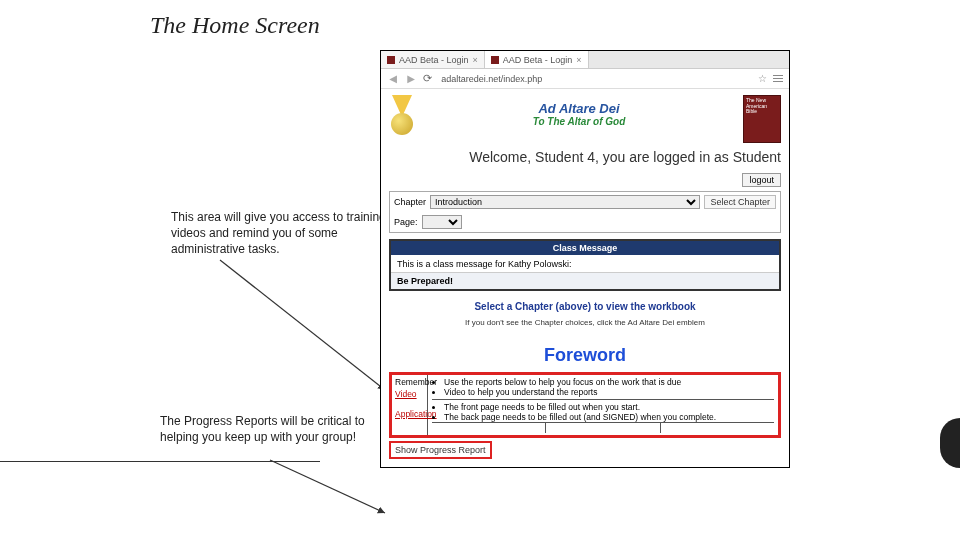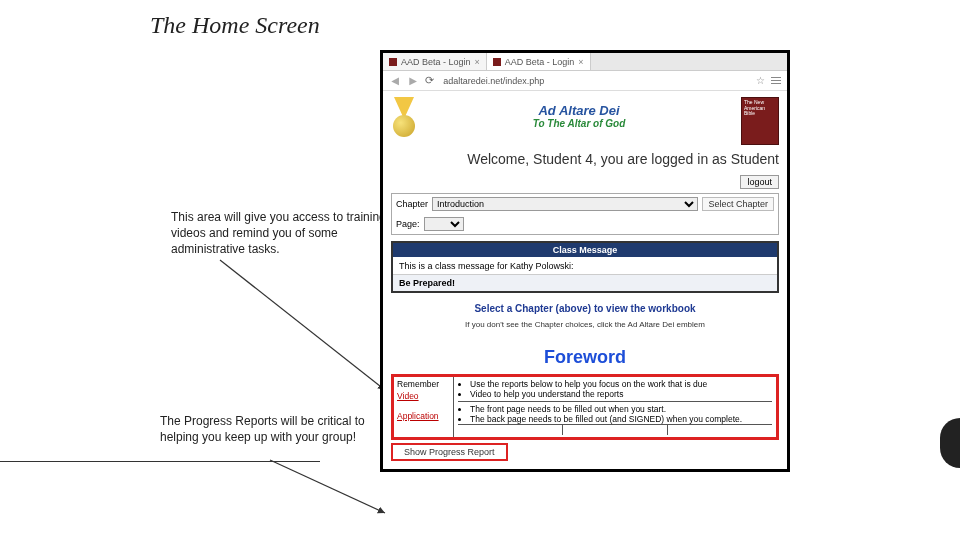--- a/index.html
+++ b/index.html
@@ -6,21 +6,21 @@
   body { width: 960px; height: 540px; font-family: Arial, sans-serif; background: #fff; position: relative; overflow: hidden; }
   
   .slide-title { font-family: Georgia, 'Times New Roman', serif; font-style: italic; font-size: 24px; font-weight: 400; position: absolute; top: 12px; left: 150px; color: #222; }
   
   .annotation { position: absolute; font-size: 12px; color: #222; line-height: 1.35; width: 230px; }
   .annotation-1 { top: 209px; left: 144px; margin-left: 27px; }
   .annotation-2 { top: 413px; left: 160px; }
   
   .arrow { position: absolute; pointer-events: none; }
   
-  .browser { position: absolute; top: 50px; left: 380px; width: 410px; border: 3px solid #000000; background: #fff; }
+  .browser { position: absolute; top: 50px; left: 380px; width: 410px; border: 1px solid #000000; background: #fff; }
   
   .tabstrip { display: flex; background: #e8e8e8; height: 18px; border-bottom: 1px solid #ccc; font-size: 9px; align-items: center; }
   .tab { display: flex; align-items: center; gap: 4px; padding: 0 6px; height: 100%; border-right: 1px solid #ccc; background: #f5f5f5; color: #555; }
   .tab.active { background: #fff; }
   .tab .favicon { width: 8px; height: 8px; background: #7a1c1c; }
   .tab .close-x { color: #888; font-size: 9px; }
   
   .addrbar { display: flex; align-items: center; gap: 6px; height: 20px; padding: 0 6px; font-size: 10px; border-bottom: 1px solid #ddd; }
   .navbtn { width: 12px; height: 12px; color: #aaa; display:flex; align-items:center; justify-content:center; }
   .reload { font-size: 11px; color: #666; }
@@ -56,29 +56,29 @@
   .class-msg-hdr { background: #1f3a6e; color: #fff; text-align: center; font-size: 9px; font-weight: bold; padding: 2px 0; }
   .class-msg-body { padding: 4px 6px; font-size: 9px; }
   .class-msg-body .prep { background: #eef1f6; margin: 3px -6px -4px -6px; padding: 3px 6px; font-weight: bold; border-top: 1px solid #ccc; }
   
   .sel-hint { text-align: center; color: #1f3a93; font-weight: bold; font-size: 10px; margin-top: 10px; }
   .sel-sub { text-align: center; color: #333; font-size: 8px; margin-top: 6px; }
   
   .foreword { text-align: center; color: #1d4ed8; font-weight: bold; font-size: 18px; margin: 18px 0 6px; }
   
   .remember-box { border: 3px solid #d22; display: flex; font-size: 8.5px; }
-  .remember-box .col-l { width: 60px; border-right: 1px solid #555; padding: 2px 3px; line-height: 1.4; }
+  .remember-box .col-l { width: 36px; border-right: 1px solid #555; padding: 2px 3px; line-height: 1.4; }
   .remember-box .col-l .video { color: #b00; text-decoration: underline; }
   .remember-box .col-l .app { color: #b00; text-decoration: underline; display:block; margin-top:8px; }
   .remember-box .col-r { flex: 1; padding: 2px 4px; }
   .remember-box ul { list-style: disc; padding-left: 12px; }
   .remember-box .bot-row { display:flex; border-top:1px solid #555; }
   .remember-box .bot-row .c { flex:1; height:10px; border-right:1px solid #555; }
   
-  .show-report-btn { margin-top: 3px; font-size: 9px; padding: 2px 11px; border: 2px solid #d22; background: #fff; color: #333; display:inline-block; }
+  .show-report-btn { margin-top: 3px; font-size: 9px; padding: 2px 4px; border: 2px solid #d22; background: #fff; color: #333; display:inline-block; }
   
   .slide-footer-line { position:absolute; left:0; right:640px; bottom:78px; height:1px; background:#333; }
   
   .blob { position:absolute; right:0; bottom:72px; width:20px; height:50px; background:#222; border-top-left-radius:25px; border-bottom-left-radius:25px; }
 </style>
 </head>
 <body>
 
 <div class="slide-title">The Home Screen</div>
 

